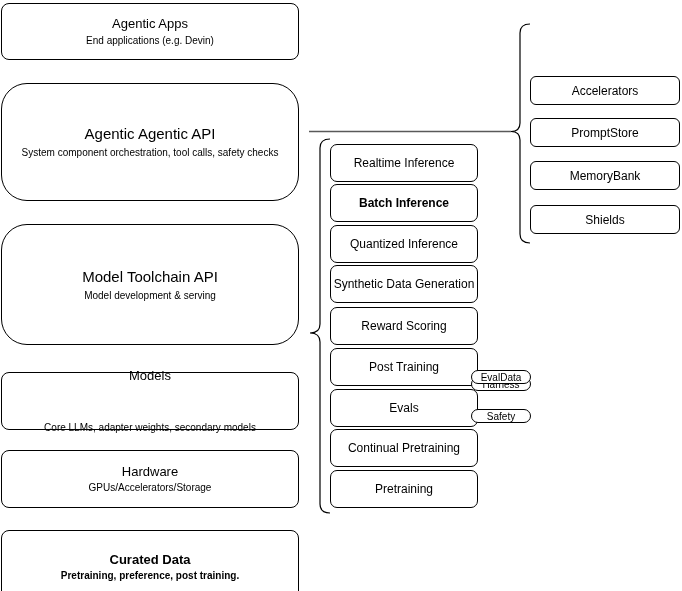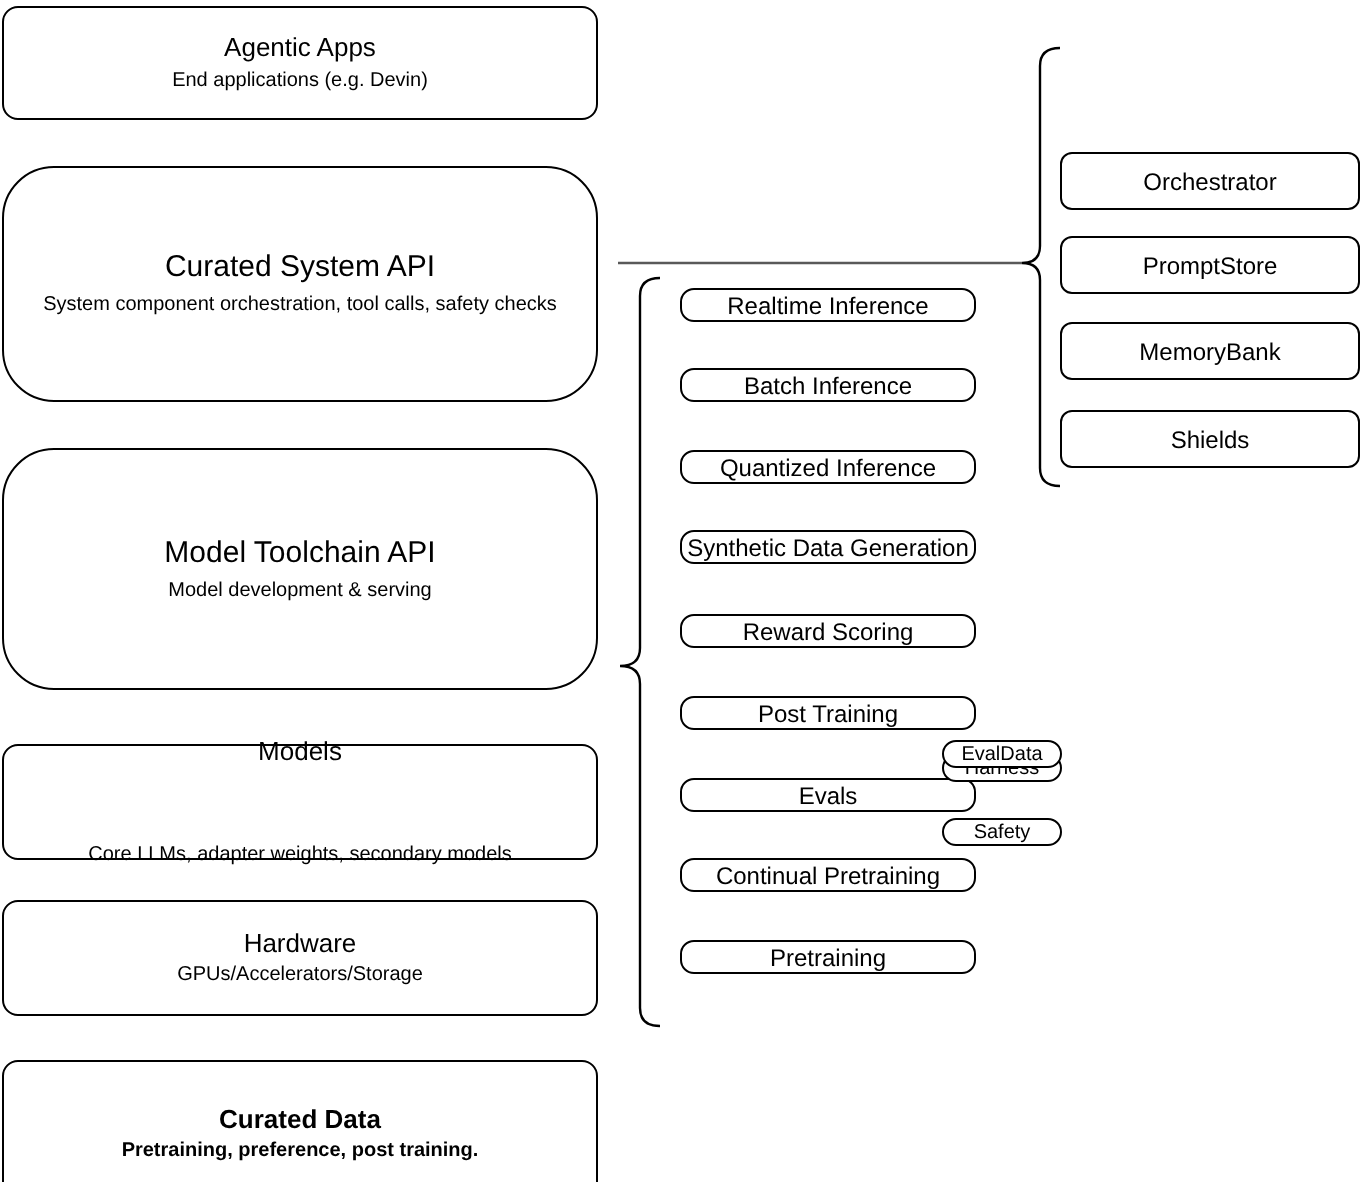--- a/index.html
+++ b/index.html
@@ -23,21 +23,21 @@
     justify-content: center;
     text-align: center;
   }
   .lbox { left: 1px; width: 298px; }
   .r8  { border-radius: 8px; }
   .r26 { border-radius: 26px; }
   .title-lg { font-size: 15px; line-height: 1.2; margin-bottom: 4px; }
   .title-sm { font-size: 13px; line-height: 1.2; margin-bottom: 3px; }
   .subtitle { font-size: 10px; line-height: 1.2; }
   .midbox {
-    left: 340px; width: 148px; height: 17px;
+    left: 330px; width: 148px; height: 38px;
     border-radius: 7px; font-size: 12px;
   }
   .rightbox {
     left: 530px; width: 150px; height: 29px;
     border-radius: 6px; font-size: 12px;
   }
   .pill {
     position: absolute;
     left: 471px; width: 60px; height: 14px;
     background: #ffffff;
@@ -66,21 +66,21 @@
     <path d="M 330 139 C 324 139 320 141.5 320 148 L 320 324 C 320 330 317 333 310 333 C 317 333 320 336 320 342 L 320 504 C 320 510.5 324 513 330 513" fill="none" stroke="#000000" stroke-width="1.2"></path>
     <path d="M 530 24 C 524 24 520 26.5 520 33 L 520 123 C 520 128.5 517 131.5 511 131.5 C 517 131.5 520 134.5 520 140 L 520 234 C 520 240.5 524 243 530 243" fill="none" stroke="#000000" stroke-width="1.2"></path>
   </svg>
 
   <div class="box lbox r8" style="top:3px; height:57px;">
     <div class="title-sm">Agentic Apps</div>
     <div class="subtitle">End applications (e.g. Devin)</div>
   </div>
 
   <div class="box lbox r26" style="top:83px; height:118px;">
-    <div class="title-lg">Curated System API</div>
+    <div class="title-lg">Agentic Agentic API</div>
     <div class="subtitle">System component orchestration, tool calls, safety checks</div>
   </div>
 
   <div class="box lbox r26" style="top:224px; height:121px;">
     <div class="title-lg">Model Toolchain API</div>
     <div class="subtitle">Model development &amp; serving</div>
   </div>
 
   <div class="box lbox r8" style="top:372px; height:58px;gap:36px;">
     <div class="title-sm">Models</div>
@@ -93,21 +93,21 @@
   </div>
 
   <div class="box lbox r8" style="top:530px; height:74px;font-weight:bold;">
     <div class="title-sm">Curated Data</div>
     <div class="subtitle">Pretraining, preference, post training.</div>
   </div>
 
   <div class="box midbox" style="top:144px;">
     <span>Realtime Inference</span>
   </div>
-  <div class="box midbox" style="top:184px;">
+  <div class="box midbox" style="top:184px;font-weight:bold;">
     <span>Batch Inference</span>
   </div>
   <div class="box midbox" style="top:225px;">
     <span>Quantized Inference</span>
   </div>
   <div class="box midbox" style="top:265px;">
     <span>Synthetic Data Generation</span>
   </div>
   <div class="box midbox" style="top:307px;">
     <span>Reward Scoring</span>
@@ -129,21 +129,21 @@
     <span>Harness</span>
   </div>
   <div class="pill" style="top:370px;">
     <span>EvalData</span>
   </div>
   <div class="pill" style="top:409px;">
     <span>Safety</span>
   </div>
 
   <div class="box rightbox" style="top:76px;">
-    <span>Orchestrator</span>
+    <span>Accelerators</span>
   </div>
   <div class="box rightbox" style="top:118px;">
     <span>PromptStore</span>
   </div>
   <div class="box rightbox" style="top:161px;">
     <span>MemoryBank</span>
   </div>
   <div class="box rightbox" style="top:205px;">
     <span>Shields</span>
   </div>

